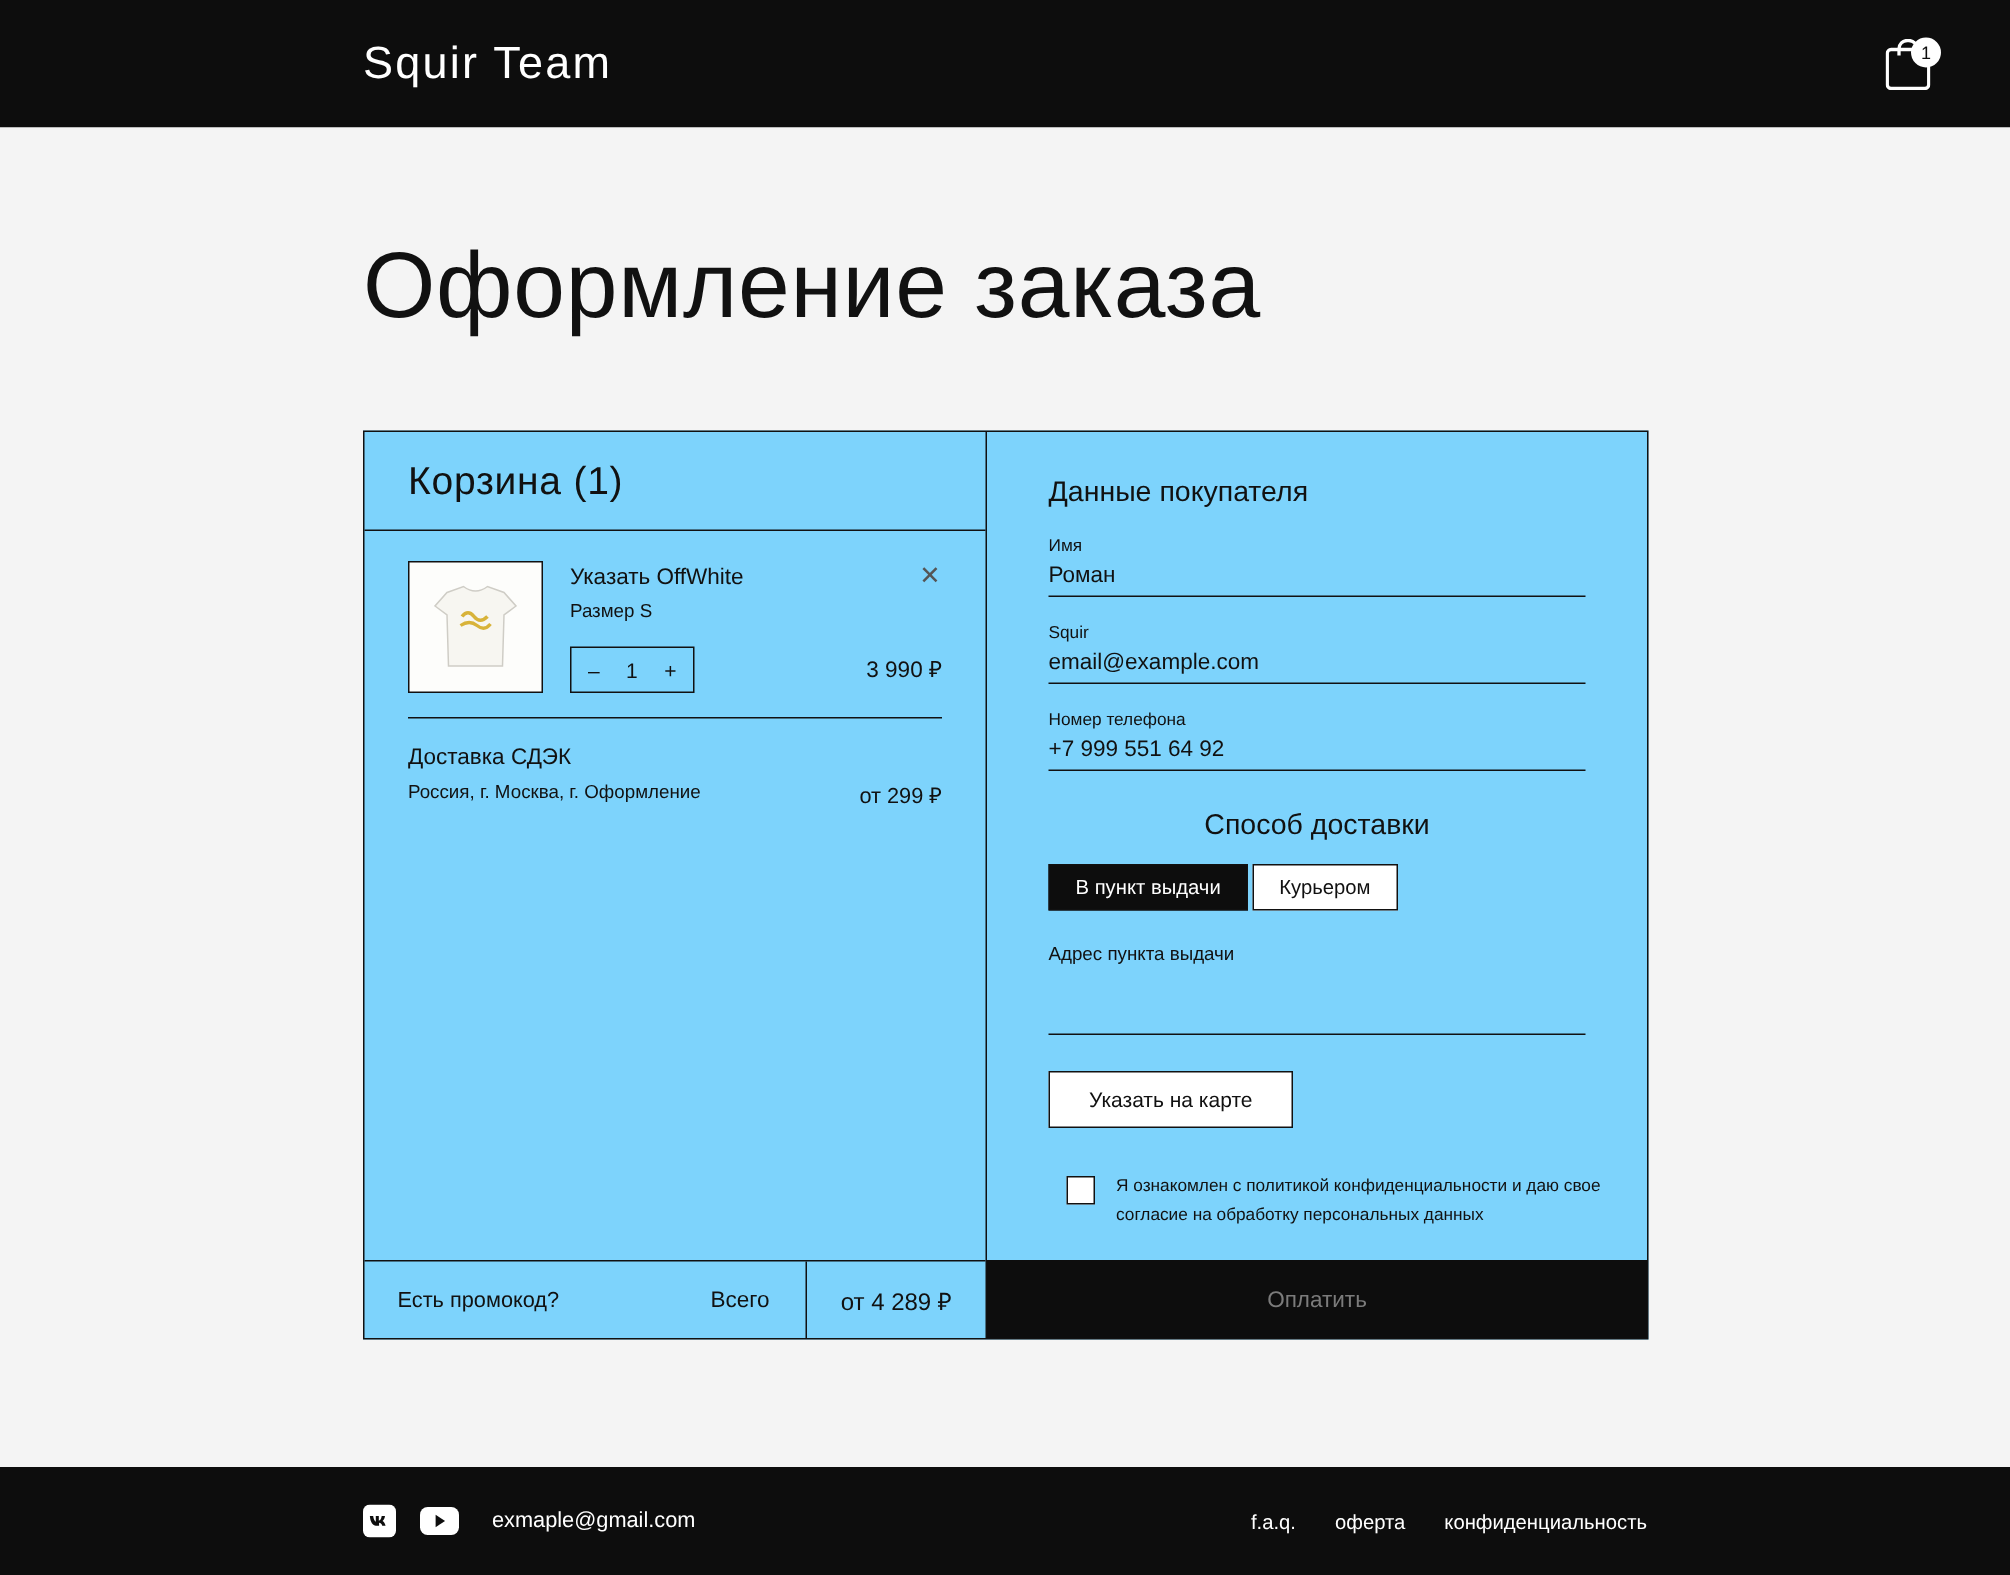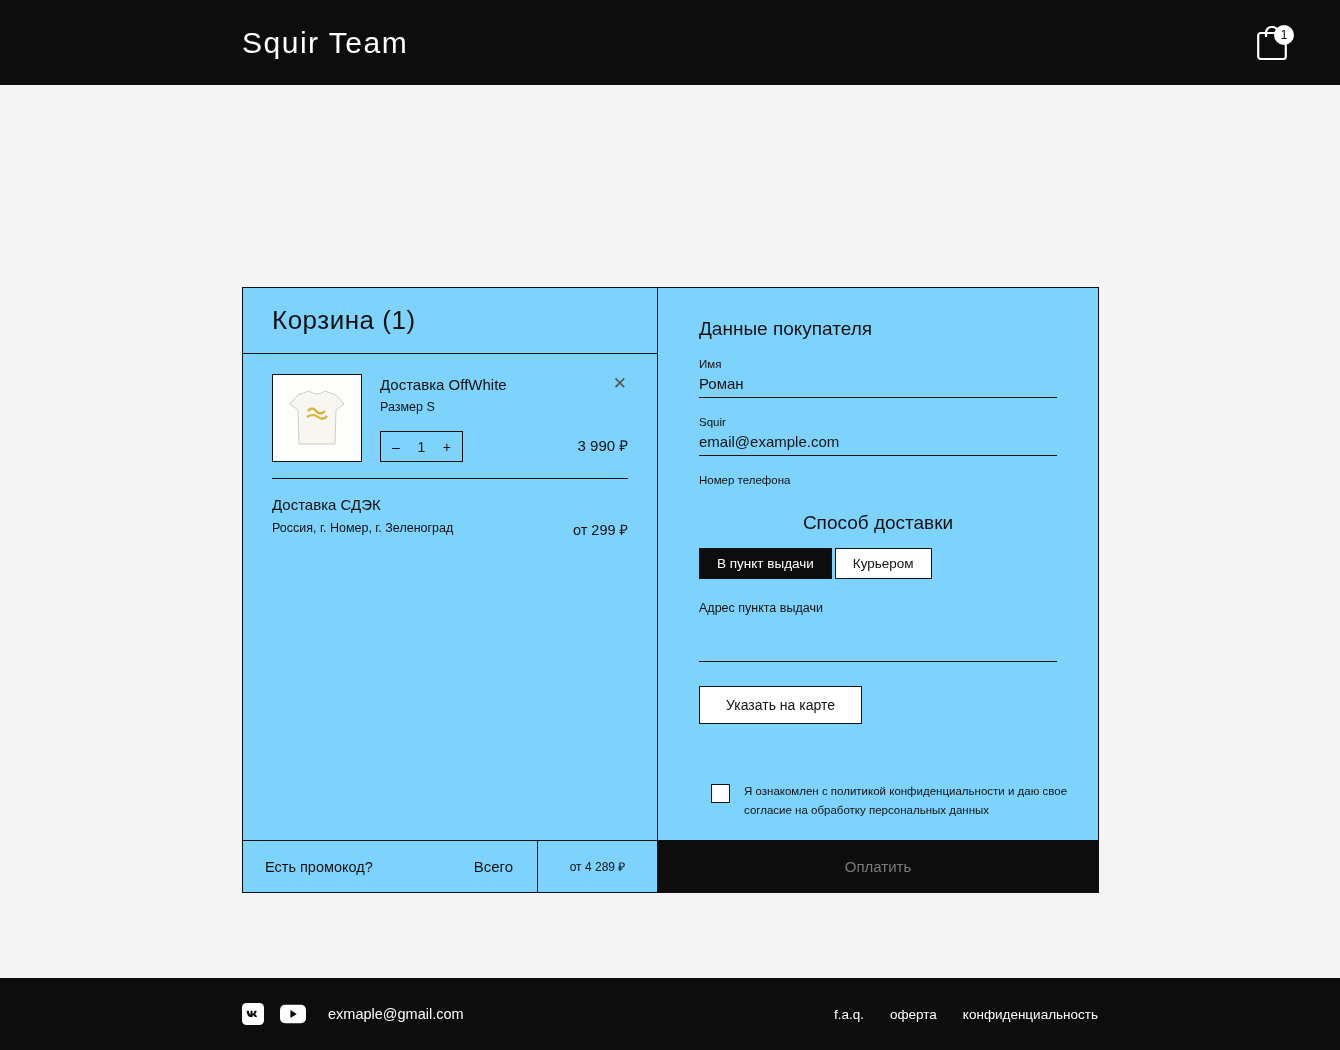--- a/index.html
+++ b/index.html
@@ -187,21 +187,21 @@
   }
   .promo-link { font-size: 14.5px; cursor: pointer; }
   .total-label { font-size: 15px; }
   .total-value {
     width: 120px;
     height: 100%;
     border-left: 1px solid #111;
     display: flex;
     align-items: center;
     justify-content: center;
-    font-size: 12px;
+    font-size: 16px;
   }
 
   
   .form-col {
     flex: 1;
     display: flex;
     flex-direction: column;
     position: relative;
   }
   .form-body {
@@ -335,52 +335,53 @@
     <svg width="30" height="34" viewBox="0 0 30 34" fill="none">
       <rect x="1.2" y="7" width="27.6" height="26" rx="2.5" stroke="#ffffff" stroke-width="2.2"></rect>
       <path d="M9 11V6.5A5.5 5.5 0 0 1 14.5 1h1A5.5 5.5 0 0 1 21 6.5V11" stroke="#ffffff" stroke-width="2.2" fill="none"></path>
     </svg>
     <div class="cart-badge">1</div>
   </div>
 </div>
 
 <div class="page">
 
+  <div class="page-title">Оформление заказа</div>
 
   <div class="panel">
 
     <div class="cart-col">
       <div class="cart-head">Корзина (1)</div>
 
       <div class="cart-body">
 
         <div class="cart-item">
           <div class="thumb">
             <svg class="tee" viewBox="0 0 62 58">
               <path d="M12 6 L23 2 Q31 8 39 2 L50 6 L58 15 L50 21 L49 55 L13 55 L12 21 L4 15 Z" fill="#f7f6f1" stroke="#cfcdc6" stroke-width="1"></path>
               <path d="M22 22 q4 -5 8 0 q4 5 9 0" stroke="#d8b33a" stroke-width="2.4" fill="none"></path>
               <path d="M21 28 q6 -4 11 0 q5 4 9 -1" stroke="#d8b33a" stroke-width="2.2" fill="none"></path>
             </svg>
           </div>
           <div class="item-info">
-            <div class="item-title">Доставка OffWhite</div>
+            <div class="item-title">Указать OffWhite</div>
             <div class="item-sub">Размер S</div>
             <div class="qty">
               <span>–</span>
               <span>1</span>
               <span>+</span>
             </div>
           </div>
           <div class="item-price">3 990 ₽</div>
           <div class="item-remove">✕</div>
         </div>
 
         <div class="delivery">
           <div class="delivery-title">Доставка СДЭК</div>
-          <div class="delivery-sub">Россия, г. Номер, г. Зеленоград</div>
+          <div class="delivery-sub">Россия, г. Москва, г. Оформление</div>
           <div class="delivery-price">от 299 ₽</div>
         </div>
 
       </div>
 
       <div class="cart-footer">
         <div class="promo">
           <span class="promo-link">Есть промокод?</span>
           <span class="total-label">Всего</span>
         </div>
@@ -398,20 +399,21 @@
           <div class="field-value">Роман</div>
         </div>
 
         <div class="field">
           <div class="field-label">Squir</div>
           <div class="field-value">email@example.com</div>
         </div>
 
         <div class="field">
           <div class="field-label">Номер телефона</div>
+          <div class="field-value">+7 999 551 64 92</div>
         </div>
 
         <div class="section-title-2">Способ доставки</div>
 
         <div class="seg">
           <div class="seg-btn active">В пункт выдачи</div>
           <div class="seg-btn">Курьером</div>
         </div>
 
         <div class="addr-label">Адрес пункта выдачи</div>

